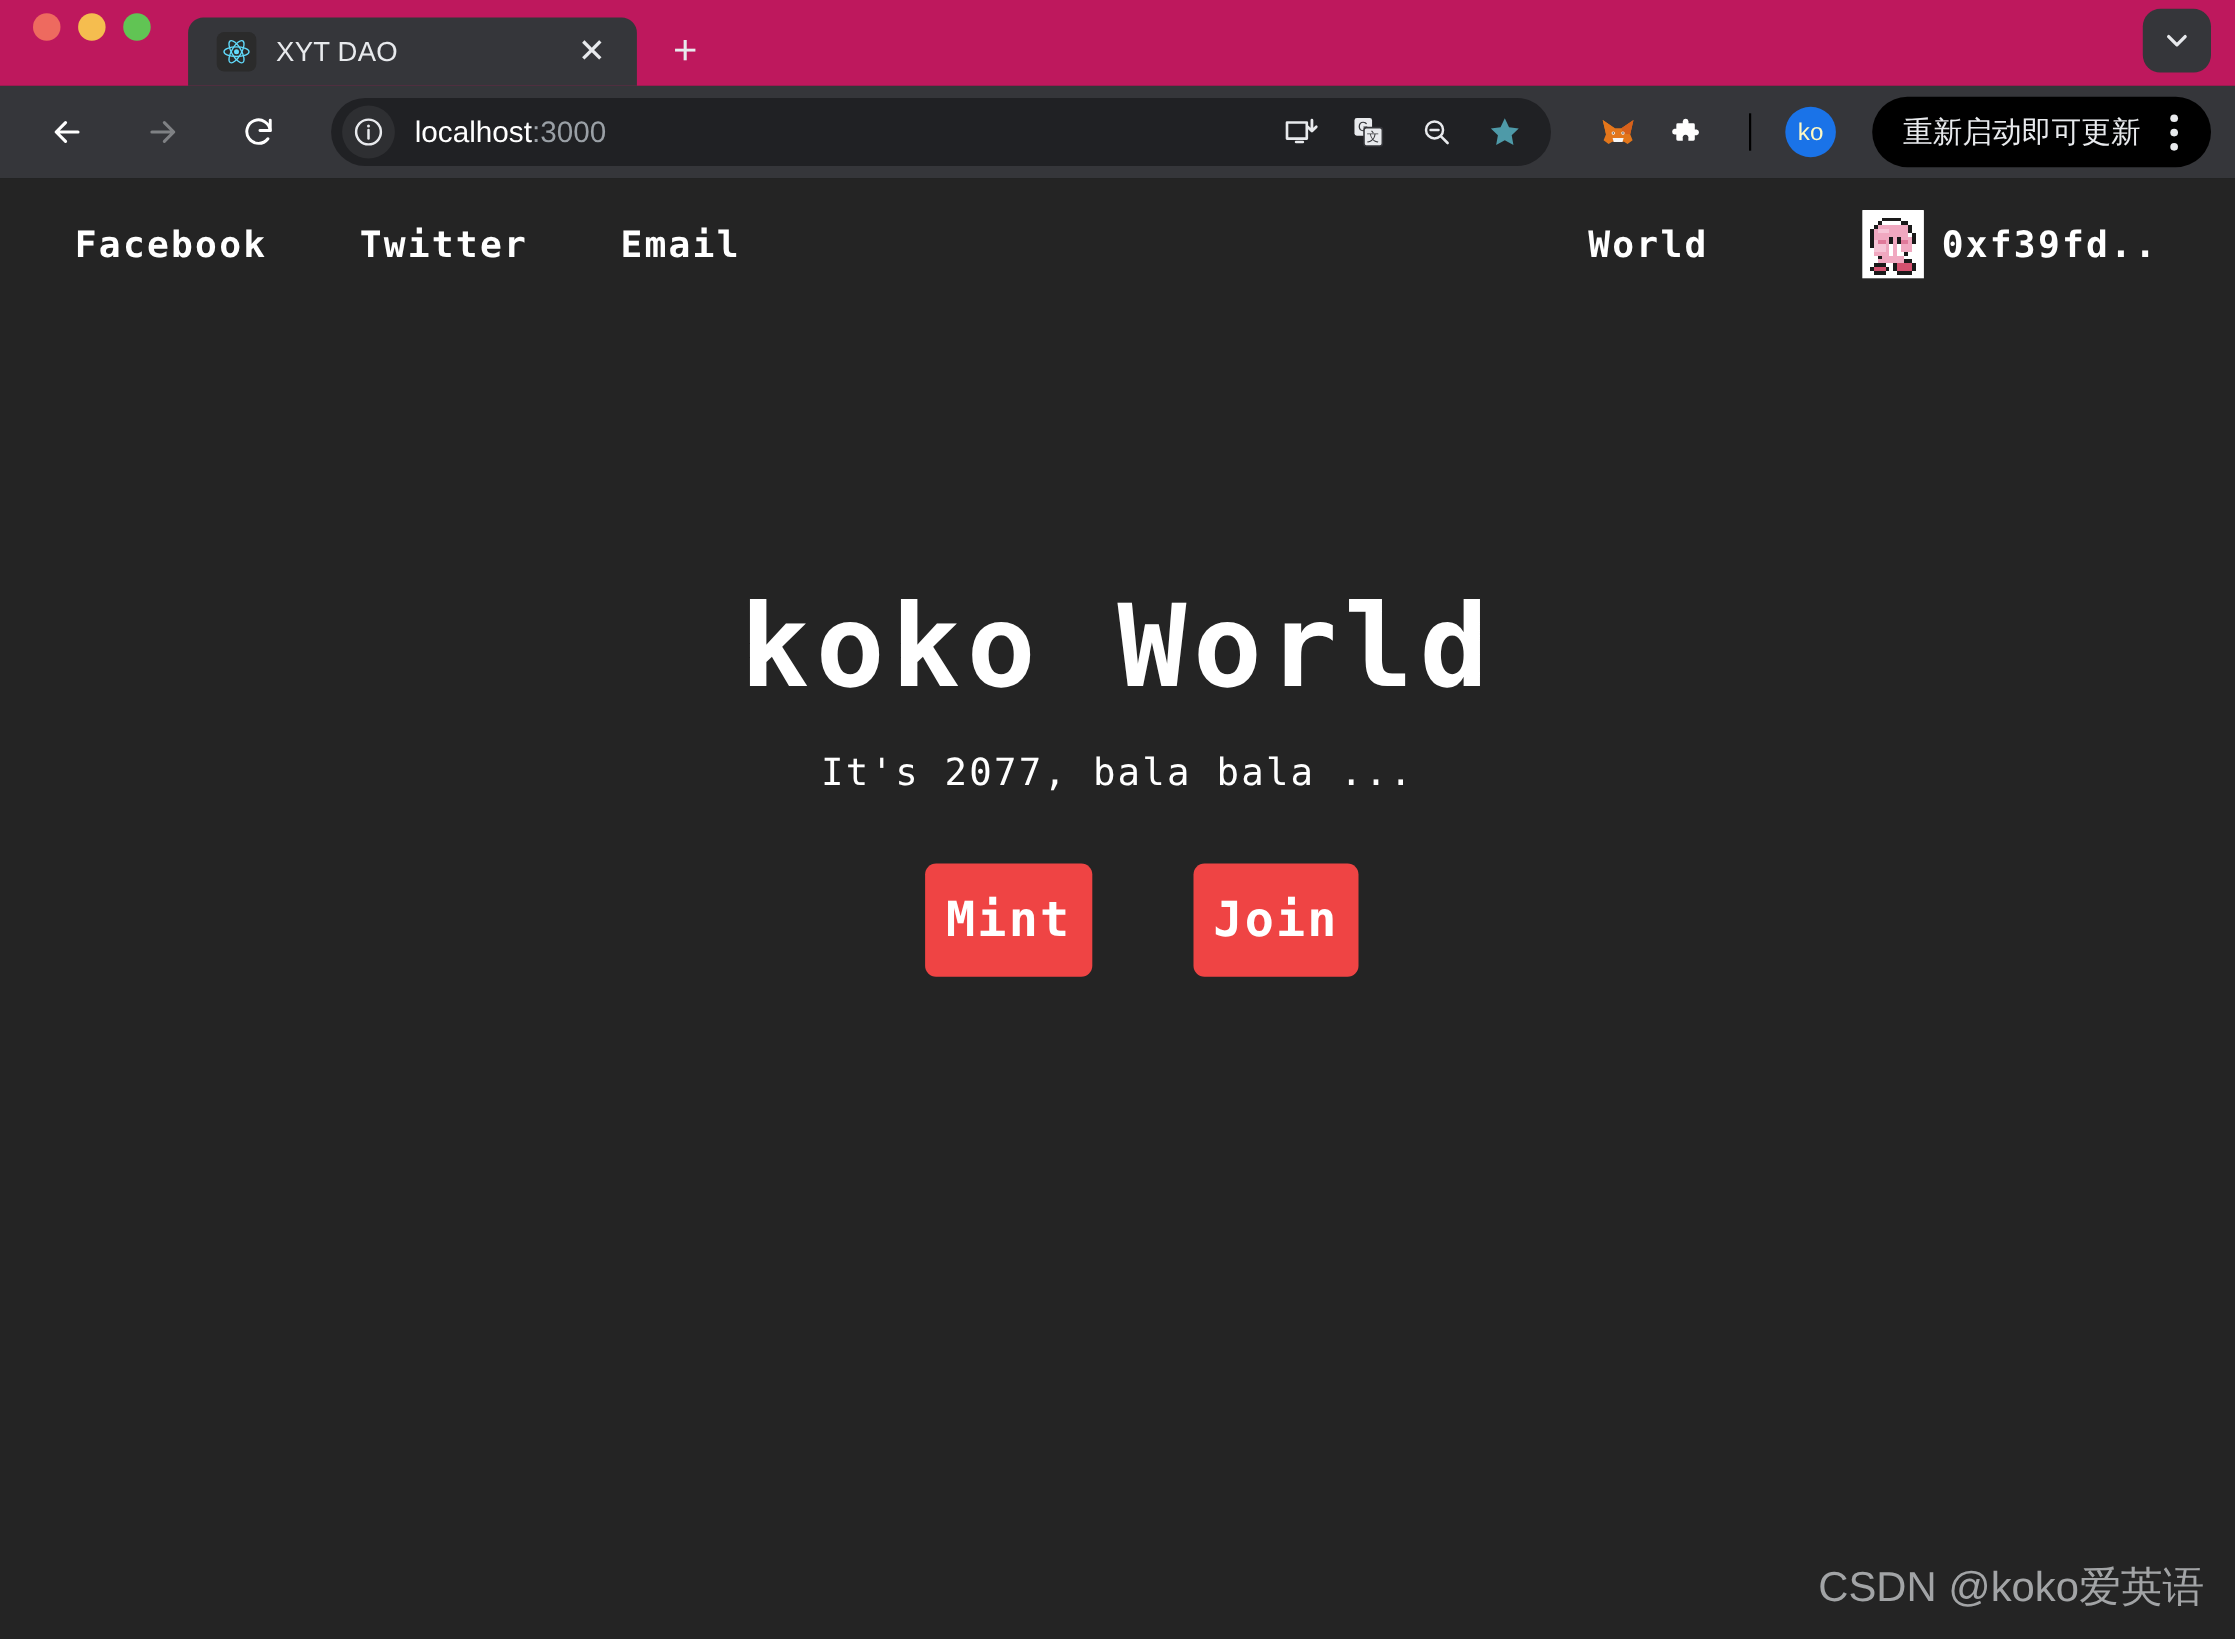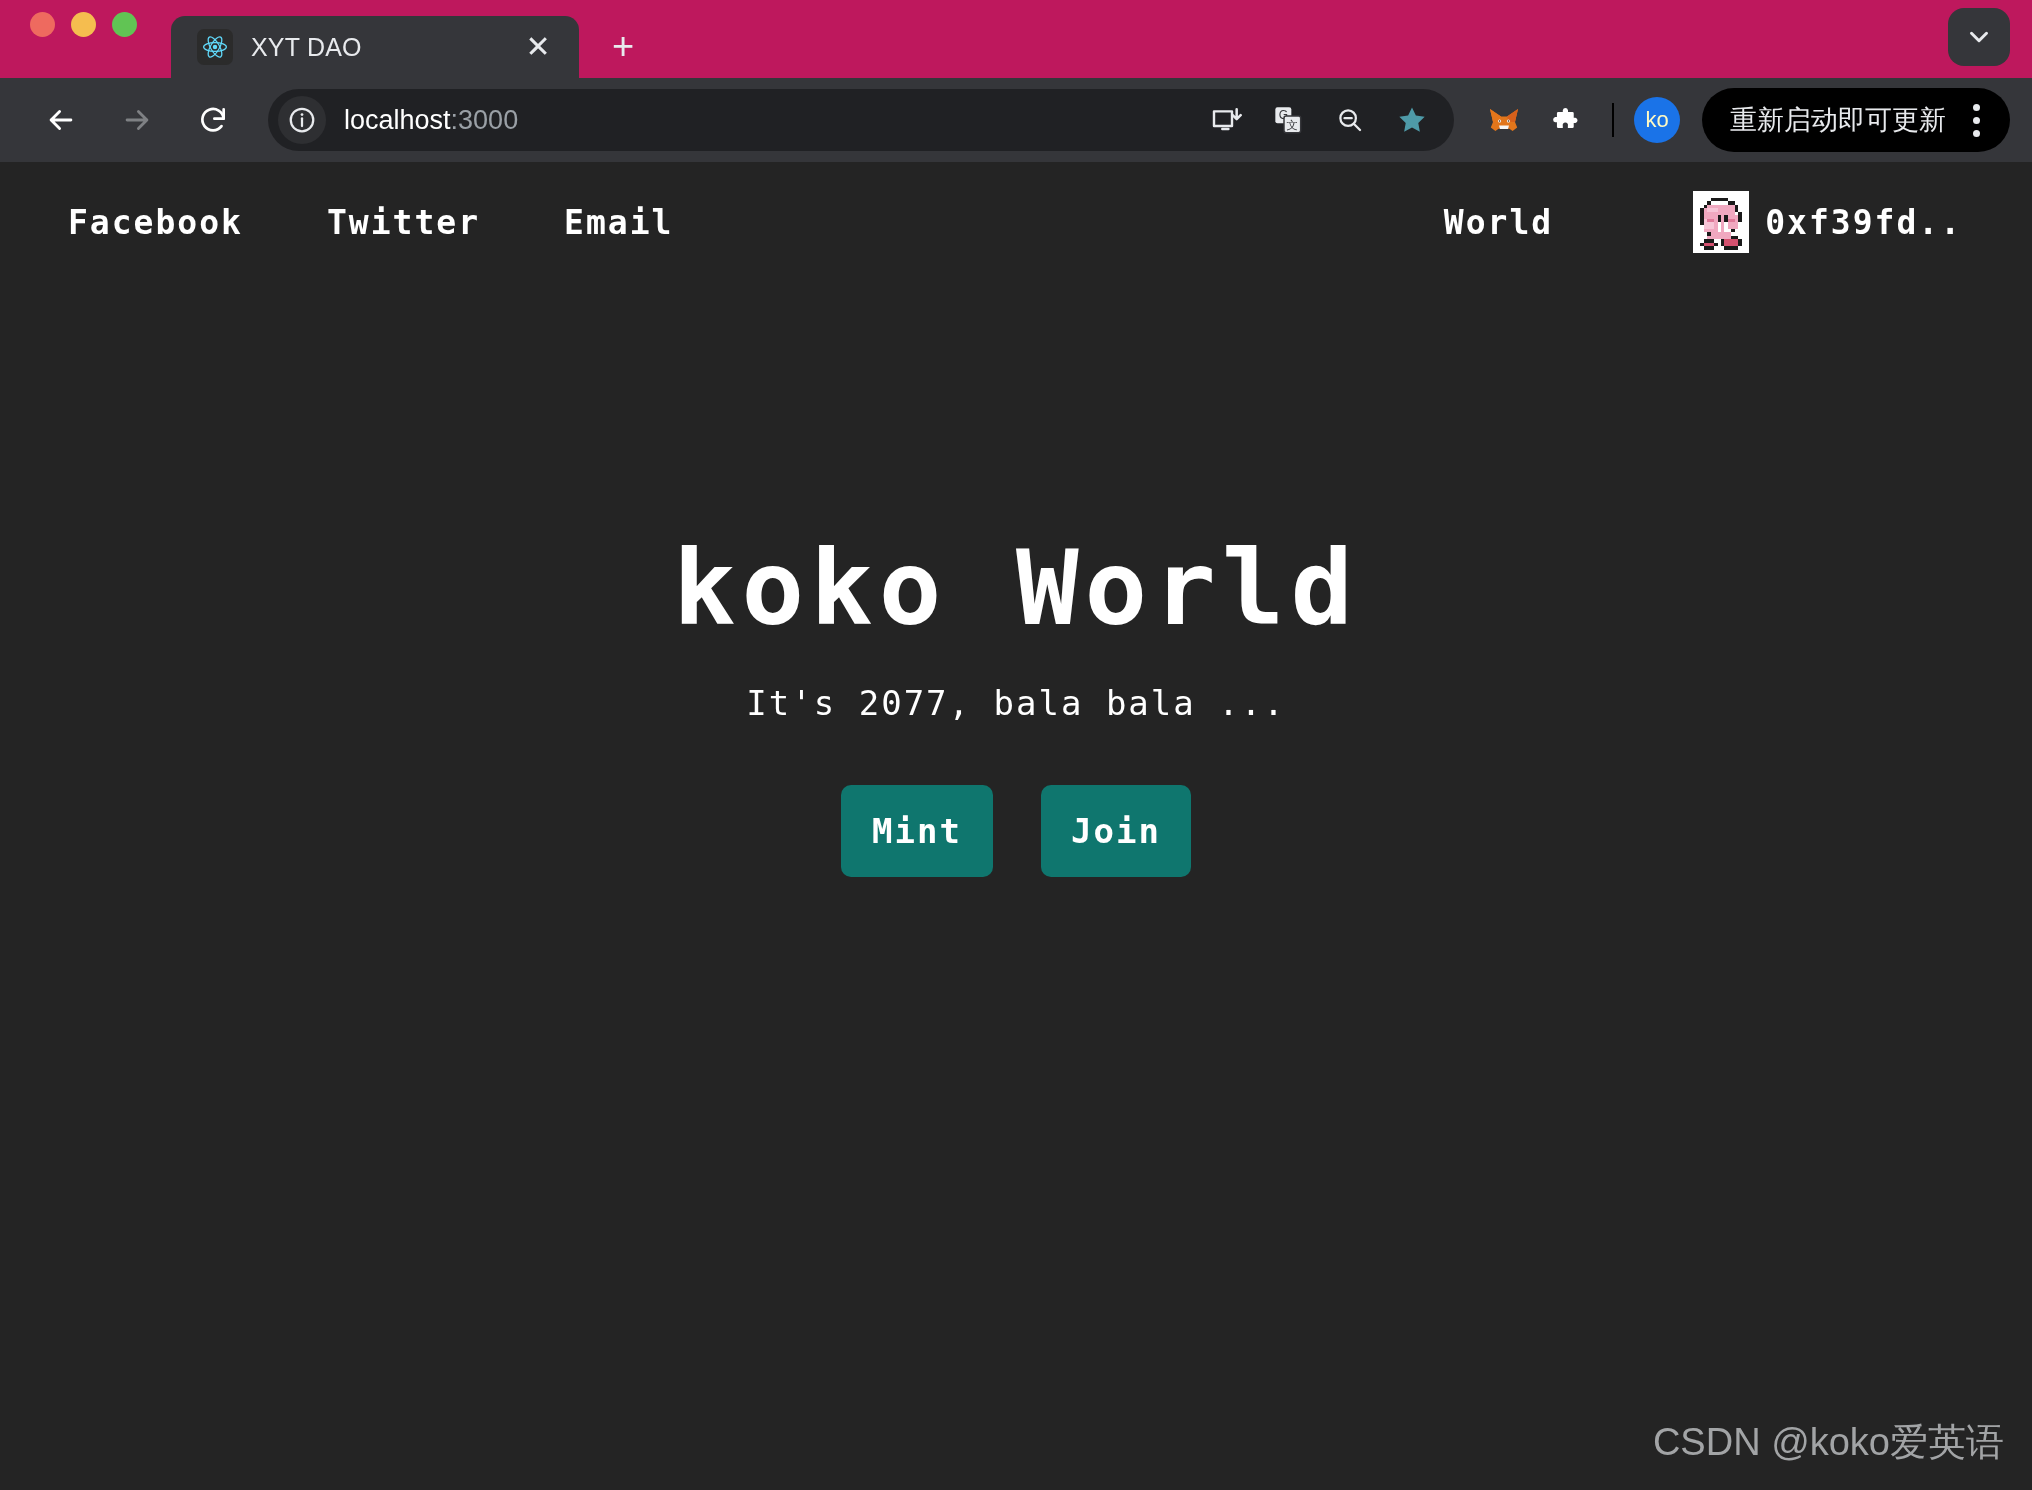--- a/index.html
+++ b/index.html
@@ -100,21 +100,21 @@
     display: flex; align-items: center; justify-content: center;
   }
 
   
   .toolbar {
     height: 84px;
     background: #35363a;
     display: flex;
     align-items: center;
     padding: 0 22px 0 18px;
-    gap: 4px;
+    gap: 15px;
   }
   .nav-btn {
     width: 58px; height: 58px;
     display: flex; align-items: center; justify-content: center;
     flex: 0 0 auto;
   }
   .nav-btn.back    { margin-left: 14px; margin-right: 14px; }
   .nav-btn.forward { margin-right: 14px; }
   .nav-btn.reload  { margin-right: 22px; }
 
@@ -294,29 +294,30 @@
   }
   .hero-actions {
     margin-top: 62px;
     display: flex;
     justify-content: center;
     gap: 48px;
   }
   .hero-btn {
     border: none;
     border-radius: 10px;
-    background: #0f766e;
+    background: #ef4444;
     color: #ffffff;
     font-family: "DejaVu Sans Mono", "Liberation Mono", monospace;
     font-weight: bold;
-    font-size: 34px;
+    font-size: 44px;
     letter-spacing: 2px;
     padding: 26px 0;
     width: 152px;
     cursor: pointer;
+    margin-left: 44px;
   }
   .hero-btn.join { width: 150px; }
 
   
   .watermark {
     position: absolute;
     right: 28px;
     bottom: 22px;
     color: #b9bbbd;
     font-size: 38px;

